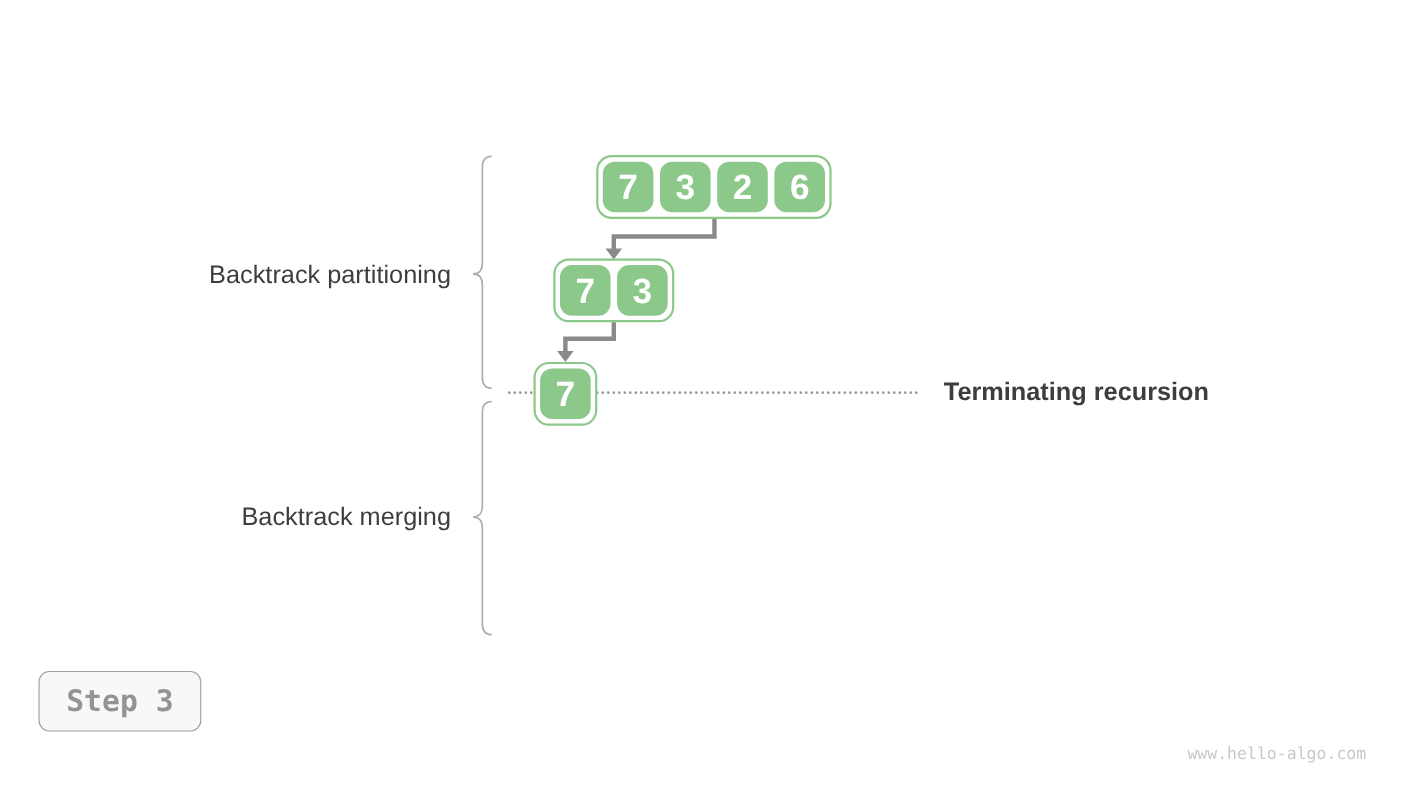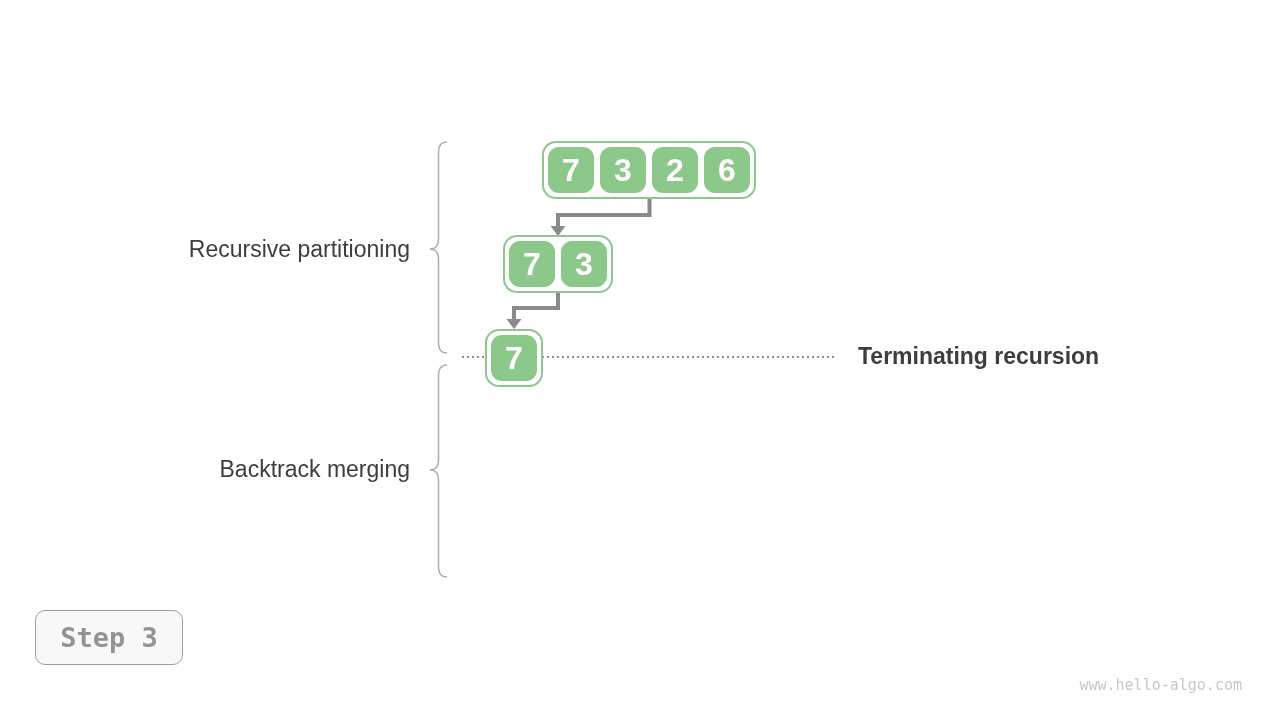--- a/index.html
+++ b/index.html
@@ -147,21 +147,21 @@
 
   <div id="array-l2" class="array-box">
       <div class="cell">7</div>
       <div class="cell">3</div>
     </div>
 
   <div id="array-l3" class="array-box">
       <div class="cell">7</div>
     </div>
 
-  <div id="label-recursive" class="side-label">Recursive partitioning</div>
+  <div id="label-recursive" class="side-label">Backtrack partitioning</div>
   <div id="label-backtrack" class="side-label">Backtrack merging</div>
   <div id="label-terminating" class="side-label">Terminating recursion</div>
 
   <div id="step-badge">Step 3</div>
 
   <div id="watermark">www.hello-algo.com</div>
 
 </div>
 
 </body></html>

